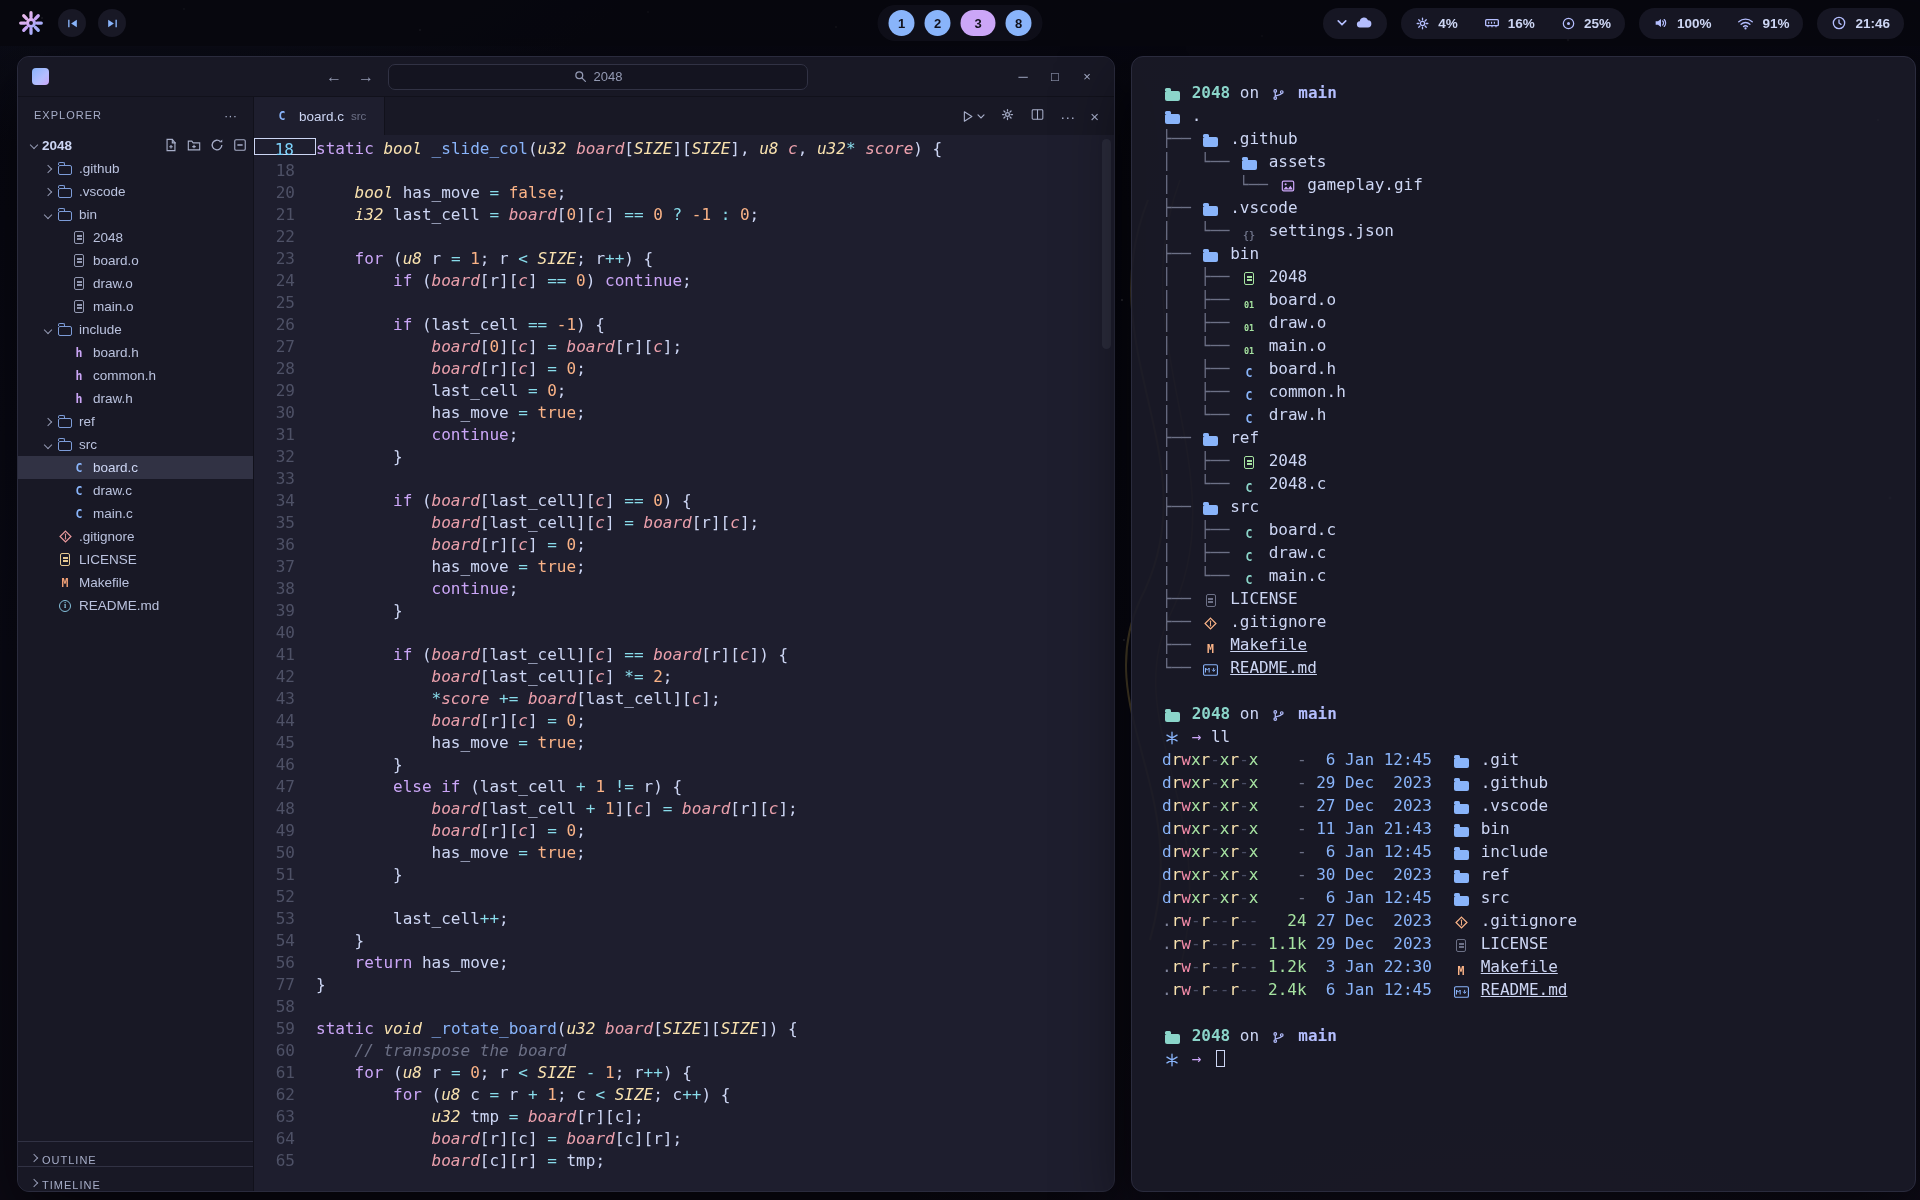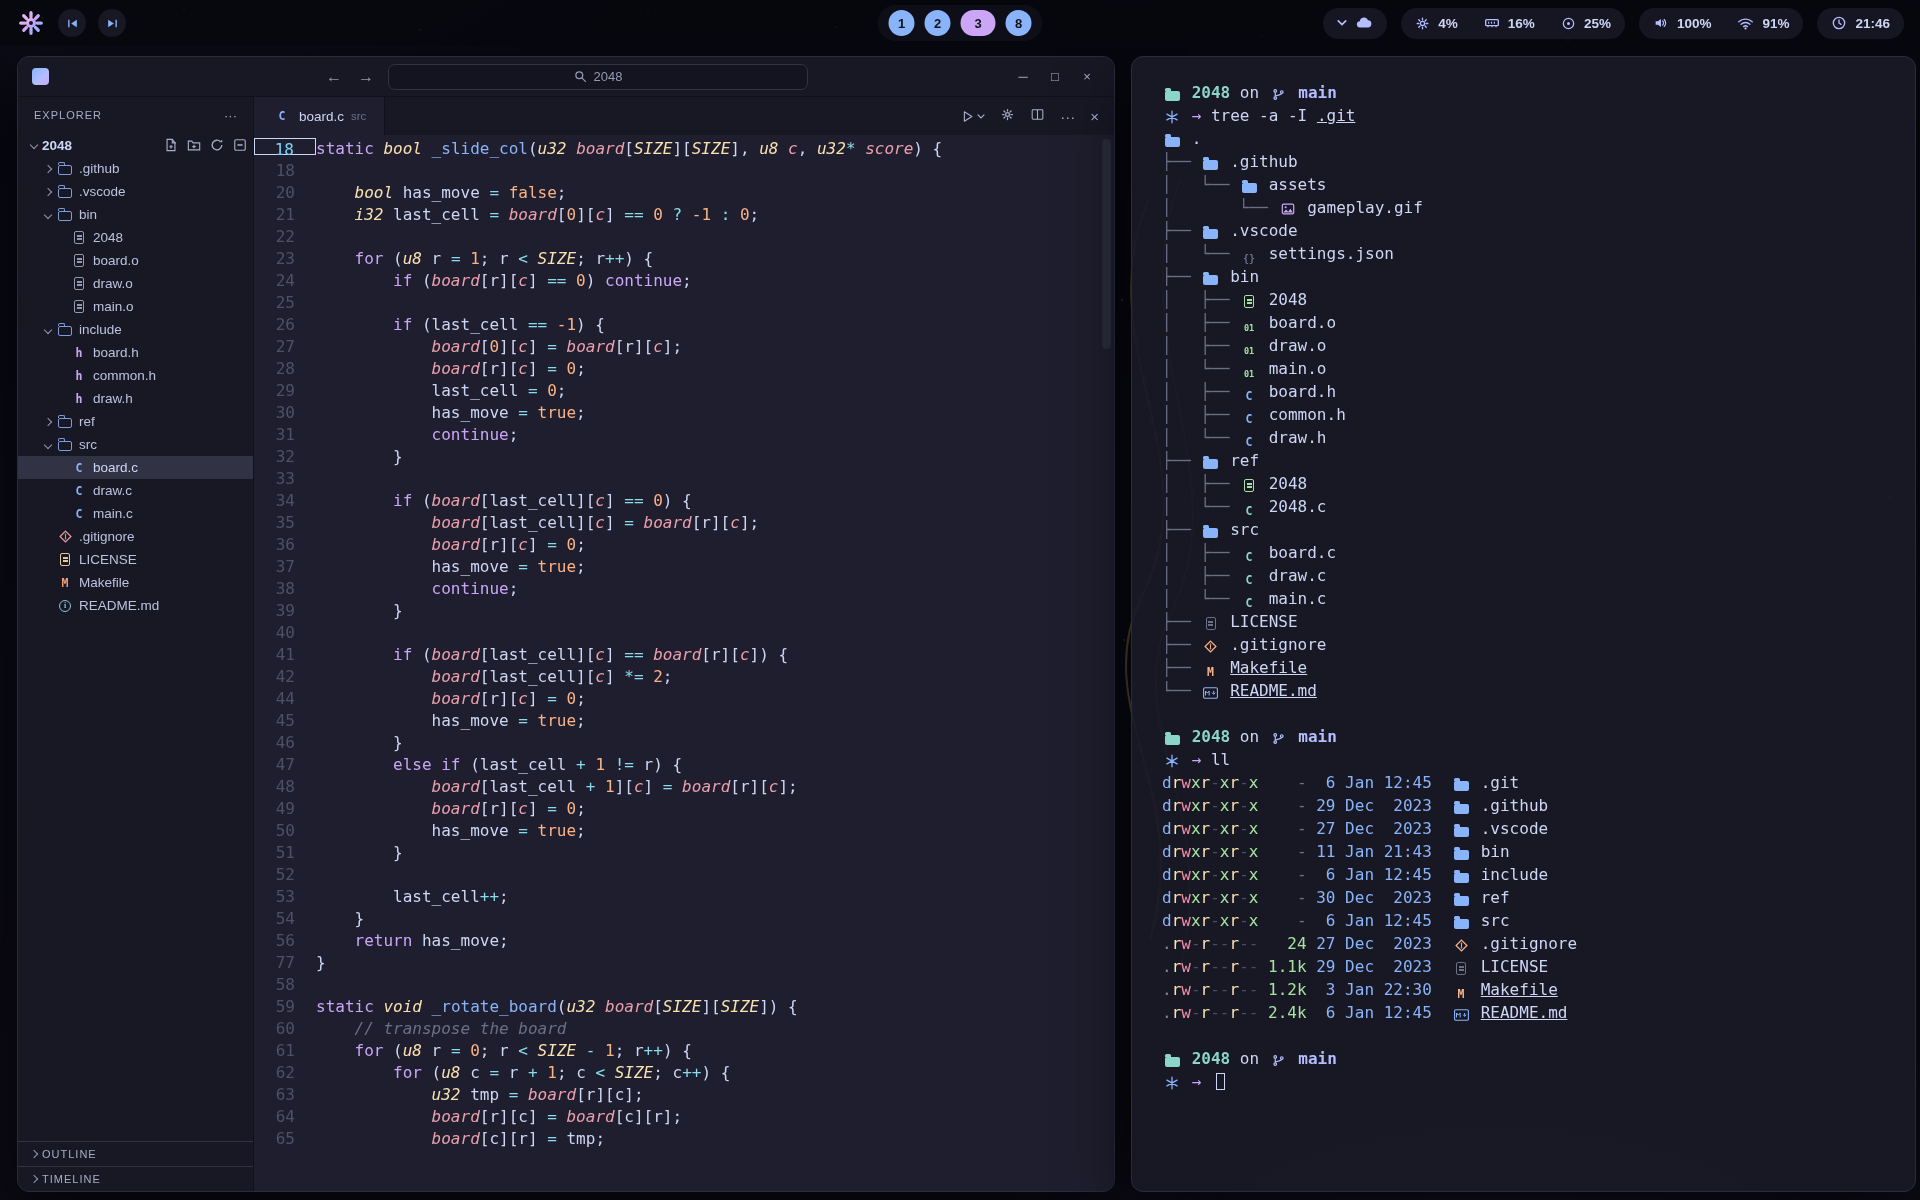--- a/index.html
+++ b/index.html
@@ -71,21 +71,21 @@
 .ti.sel{background:#313244;color:#cdd6f4}
 .tilabel{margin-left:5px;white-space:nowrap}
 .chev{width:16px;height:16px;position:relative;flex:none;display:inline-block}
 .chev.r::before,.chev.d::before{content:"";position:absolute;left:5px;top:5px;width:5px;height:5px;border-right:1.4px solid #9399b2;border-bottom:1.4px solid #9399b2}
 .chev.r::before{transform:rotate(-45deg)}
 .chev.d::before{transform:rotate(45deg)}
 .sidebar .tic{width:18px}
 .ec-folder{color:#7d9cd8}.ec-file{color:#9399b2}.ec-c{color:#89b4fa}.ec-h{color:#cba6f7}
 .ec-git{color:#ea999c}.ec-lic{color:#e5c890}.ec-make{color:#ef9f76}.ec-read{color:#85c1dc}
 .panels{flex:none}
-.prow{height:25px;display:flex;align-items:center;padding:0 8px;font-size:11px;letter-spacing:1px;color:#a6adc8;border-top:1px solid #313244}
+.prow{height:25px;display:flex;align-items:flex-end;padding:0 8px;font-size:11px;letter-spacing:1px;color:#a6adc8;border-top:1px solid #313244}
 
 .editor{flex:1;display:flex;flex-direction:column;min-width:0}
 .tabbar{height:38px;background:#181825;display:flex;align-items:stretch;flex:none}
 .tab{display:flex;align-items:center;gap:7px;padding:0 18px;background:#1e1e2e;color:#cdd6f4;font-size:13.5px;border-right:1px solid #11111b}
 .tabdir{color:#6c7086;font-size:11.5px}
 .tabacts{margin-left:auto;display:flex;align-items:center;gap:15px;padding:0 15px;color:#a6adc8}
 .tabacts .txt{font-size:15px;line-height:1}
 .codewrap{flex:1;position:relative;overflow:hidden;font-family:"DejaVu Sans Mono",monospace;font-size:16px;line-height:22px;padding-top:3px}
 .cl{display:flex;height:22px;white-space:pre}
 .ln{width:62px;text-align:right;padding-right:21px;color:#4e5166;flex:none}
@@ -467,20 +467,21 @@
             <div class="cl"><span class="ln">33</span><span class="ct"></span></div>
             <div class="cl"><span class="ln">34</span><span class="ct"><span class="tk-d">        </span><span class="tk-k">if</span><span class="tk-d"> (</span><span class="tk-p">board</span><span class="tk-d">[last_cell][</span><span class="tk-p">c</span><span class="tk-d">] </span><span class="tk-o">==</span><span class="tk-d"> </span><span class="tk-n">0</span><span class="tk-d">) {</span></span></div>
             <div class="cl"><span class="ln">35</span><span class="ct"><span class="tk-d">            </span><span class="tk-p">board</span><span class="tk-d">[last_cell][</span><span class="tk-p">c</span><span class="tk-d">] </span><span class="tk-o">=</span><span class="tk-d"> </span><span class="tk-p">board</span><span class="tk-d">[r][</span><span class="tk-p">c</span><span class="tk-d">];</span></span></div>
             <div class="cl"><span class="ln">36</span><span class="ct"><span class="tk-d">            </span><span class="tk-p">board</span><span class="tk-d">[r][</span><span class="tk-p">c</span><span class="tk-d">] </span><span class="tk-o">=</span><span class="tk-d"> </span><span class="tk-n">0</span><span class="tk-d">;</span></span></div>
             <div class="cl"><span class="ln">37</span><span class="ct"><span class="tk-d">            has_move </span><span class="tk-o">=</span><span class="tk-d"> </span><span class="tk-n">true</span><span class="tk-d">;</span></span></div>
             <div class="cl"><span class="ln">38</span><span class="ct"><span class="tk-d">            </span><span class="tk-k">continue</span><span class="tk-d">;</span></span></div>
             <div class="cl"><span class="ln">39</span><span class="ct"><span class="tk-d">        }</span></span></div>
             <div class="cl"><span class="ln">40</span><span class="ct"></span></div>
             <div class="cl"><span class="ln">41</span><span class="ct"><span class="tk-d">        </span><span class="tk-k">if</span><span class="tk-d"> (</span><span class="tk-p">board</span><span class="tk-d">[last_cell][</span><span class="tk-p">c</span><span class="tk-d">] </span><span class="tk-o">==</span><span class="tk-d"> </span><span class="tk-p">board</span><span class="tk-d">[r][</span><span class="tk-p">c</span><span class="tk-d">]) {</span></span></div>
             <div class="cl"><span class="ln">42</span><span class="ct"><span class="tk-d">            </span><span class="tk-p">board</span><span class="tk-d">[last_cell][</span><span class="tk-p">c</span><span class="tk-d">] </span><span class="tk-o">*=</span><span class="tk-d"> </span><span class="tk-n">2</span><span class="tk-d">;</span></span></div>
+            <div class="cl"><span class="ln">43</span><span class="ct"><span class="tk-d">            </span><span class="tk-o">*</span><span class="tk-p">score</span><span class="tk-d"> </span><span class="tk-o">+=</span><span class="tk-d"> </span><span class="tk-p">board</span><span class="tk-d">[last_cell][</span><span class="tk-p">c</span><span class="tk-d">];</span></span></div>
             <div class="cl"><span class="ln">44</span><span class="ct"><span class="tk-d">            </span><span class="tk-p">board</span><span class="tk-d">[r][</span><span class="tk-p">c</span><span class="tk-d">] </span><span class="tk-o">=</span><span class="tk-d"> </span><span class="tk-n">0</span><span class="tk-d">;</span></span></div>
             <div class="cl"><span class="ln">45</span><span class="ct"><span class="tk-d">            has_move </span><span class="tk-o">=</span><span class="tk-d"> </span><span class="tk-n">true</span><span class="tk-d">;</span></span></div>
             <div class="cl"><span class="ln">46</span><span class="ct"><span class="tk-d">        }</span></span></div>
             <div class="cl"><span class="ln">47</span><span class="ct"><span class="tk-d">        </span><span class="tk-k">else</span><span class="tk-d"> </span><span class="tk-k">if</span><span class="tk-d"> (last_cell </span><span class="tk-o">+</span><span class="tk-d"> </span><span class="tk-n">1</span><span class="tk-d"> </span><span class="tk-o">!=</span><span class="tk-d"> r) {</span></span></div>
             <div class="cl"><span class="ln">48</span><span class="ct"><span class="tk-d">            </span><span class="tk-p">board</span><span class="tk-d">[last_cell </span><span class="tk-o">+</span><span class="tk-d"> </span><span class="tk-n">1</span><span class="tk-d">][</span><span class="tk-p">c</span><span class="tk-d">] </span><span class="tk-o">=</span><span class="tk-d"> </span><span class="tk-p">board</span><span class="tk-d">[r][</span><span class="tk-p">c</span><span class="tk-d">];</span></span></div>
             <div class="cl"><span class="ln">49</span><span class="ct"><span class="tk-d">            </span><span class="tk-p">board</span><span class="tk-d">[r][</span><span class="tk-p">c</span><span class="tk-d">] </span><span class="tk-o">=</span><span class="tk-d"> </span><span class="tk-n">0</span><span class="tk-d">;</span></span></div>
             <div class="cl"><span class="ln">50</span><span class="ct"><span class="tk-d">            has_move </span><span class="tk-o">=</span><span class="tk-d"> </span><span class="tk-n">true</span><span class="tk-d">;</span></span></div>
             <div class="cl"><span class="ln">51</span><span class="ct"><span class="tk-d">        }</span></span></div>
             <div class="cl"><span class="ln">52</span><span class="ct"></span></div>
             <div class="cl"><span class="ln">53</span><span class="ct"><span class="tk-d">        last_cell</span><span class="tk-o">++</span><span class="tk-d">;</span></span></div>
@@ -505,25 +506,20 @@
 <section class="term">
   <div>
       <div class="trow"><span class="tic tteal"><i class="fico"></i></span><span class="tteal b"> 2048</span><span class="twhite"> on </span><span class="tic tlav b"><svg viewBox="0 0 16 16" width="13" height="13">
             <g fill="none" stroke="currentColor" stroke-width="1.5">
               <circle cx="4" cy="3.6" r="1.6"></circle>
               <circle cx="4" cy="12.4" r="1.6"></circle>
               <circle cx="12" cy="5" r="1.6"></circle>
               <path d="M4 5.2v5.6M12 6.6c0 2.6-8 1.6-8 4"></path>
             </g>
           </svg></span><span class="tlav b"> main</span></div>
-      <div class="trow"><span class="tic tblue"><svg viewBox="0 0 16 16" width="14" height="14">
-            <g stroke="currentColor" stroke-width="1.5" stroke-linecap="round">
-              <path d="M8 1.3v13.4M2.2 4.65l11.6 6.7M13.8 4.65L2.2 11.35"></path>
-            </g>
-          </svg></span><span class="tmauve"> → </span><span class="twhite">tree -a -I </span><span class="twhite u">.git</span></div>
       <div class="trow"><span class="tic tblue"><i class="fico"></i></span><span class="twhite"> .</span></div>
       <div class="trow"><span class="tgray">├── </span><span class="tic tblue"><i class="fico"></i></span><span class="twhite"> .github</span></div>
       <div class="trow"><span class="tgray">│   └── </span><span class="tic tblue"><i class="fico"></i></span><span class="twhite"> assets</span></div>
       <div class="trow"><span class="tgray">│       └── </span><span class="tic tmauve"><svg viewBox="0 0 16 16" width="14" height="14">
             <rect x="1.5" y="2.5" width="13" height="11" rx="1.5" fill="none" stroke="currentColor" stroke-width="1.4"></rect>
             <circle cx="5.3" cy="6" r="1.2" fill="currentColor"></circle>
             <path d="M2.5 12l3.3-3.4 2.4 2.4 2.6-3.2 2.7 4.2z" fill="currentColor"></path>
           </svg></span><span class="twhite"> gameplay.gif</span></div>
       <div class="trow"><span class="tgray">├── </span><span class="tic tblue"><i class="fico"></i></span><span class="twhite"> .vscode</span></div>
       <div class="trow"><span class="tgray">│   └── </span><span class="tic tgray"><b class="lic" style="font-size:10px">{}</b></span><span class="twhite"> settings.json</span></div>

